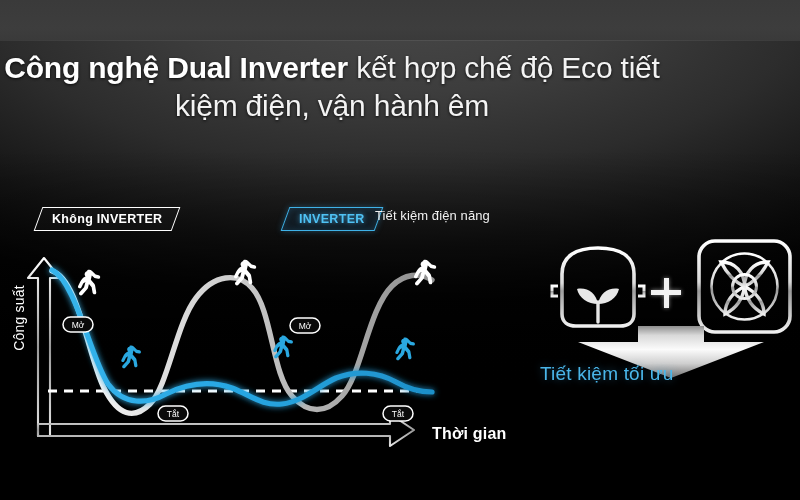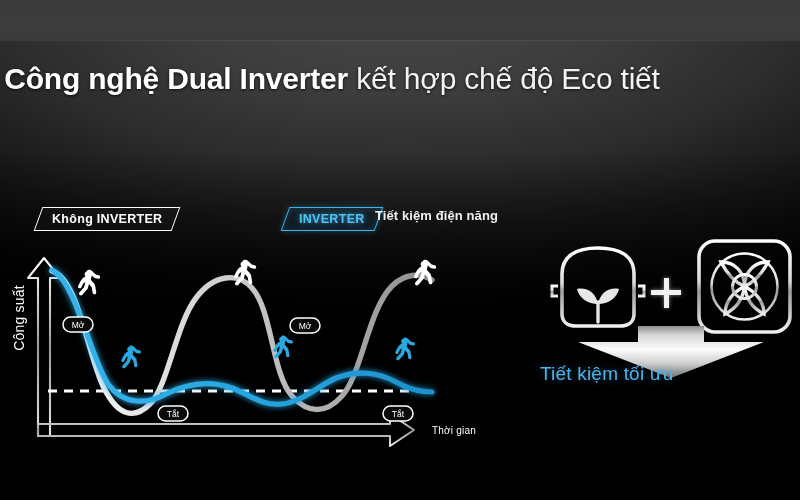--- a/index.html
+++ b/index.html
@@ -26,21 +26,21 @@
     position:absolute;left:0;top:40px;width:800px;height:1px;
     background:rgba(255,255,255,0.07);
   }
   .bg-vignette{
     position:absolute;inset:0;
     background:linear-gradient(180deg,rgba(0,0,0,0) 30%,rgba(0,0,0,0.55) 55%,rgba(0,0,0,0.95) 72%,#000 85%);
   }
 
   
   .headline{
-    position:absolute;left:0;top:60px;width:664px;
+    position:absolute;left:0;top:49px;width:664px;
     text-align:center;line-height:1.26;
     color:#f3f3f3;
     font-size:30px;font-weight:400;
     letter-spacing:-0.2px;
     text-shadow:0 1px 3px rgba(0,0,0,.8);
   }
   .headline .strong{font-weight:700;color:#ffffff;}
 
   
   .chart{
@@ -49,21 +49,21 @@
   .chart svg{position:absolute;left:0;top:0;}
 
   .ylabel{
     position:absolute;left:-26px;top:104px;width:90px;
     transform:rotate(-90deg);
     color:#ffffff;font-size:14px;font-weight:400;
     text-align:center;letter-spacing:.2px;
   }
   .xlabel{
     position:absolute;left:432px;top:219px;
-    color:#ffffff;font-size:10px;font-weight:400;letter-spacing:.2px;
+    color:#ffffff;font-size:16px;font-weight:700;letter-spacing:.2px;
   }
 
   
   .chip{
     position:absolute;height:22px;display:flex;align-items:center;
     padding:0 13px;
     font-size:12.5px;font-weight:700;letter-spacing:.3px;
     transform:skewX(-20deg);
   }
   .chip span{transform:skewX(20deg);display:block;white-space:nowrap;}
@@ -74,21 +74,21 @@
   }
   .chip-blue{
     left:285px;top:207px;
     border:1.4px solid #3fb2e8;color:#4fc2f4;
     background:rgba(20,60,90,0.25);
     box-shadow:0 0 6px rgba(60,170,230,.35), inset 0 0 6px rgba(60,170,230,.2);
   }
   .chip-blue span{text-shadow:0 0 5px rgba(70,180,240,.8);}
   .legend-note{
     position:absolute;left:375px;top:208px;
-    color:#f0f0f0;font-size:13px;font-weight:700;letter-spacing:.1px;
+    color:#f0f0f0;font-size:13px;font-weight:400;letter-spacing:.1px;
     white-space:nowrap;
   }
 
   
   .icons{position:absolute;left:540px;top:230px;width:260px;height:250px;}
   .plus{
     position:absolute;left:111px;top:48px;
     width:30px;height:30px;
   }
   .plus:before,.plus:after{
@@ -112,20 +112,21 @@
 
 <div class="stage">
 
   <div class="bg-grad"></div>
   <div class="bg-topband"></div>
   <div class="bg-hairline"></div>
   <div class="bg-vignette"></div>
 
   <div class="headline">
     <span class="strong">Công nghệ Dual Inverter</span><span> kết hợp chế độ Eco tiết</span><br>
+    <span>kiệm điện, vận hành êm</span>
   </div>
 
   <div class="chip chip-white">
     <span>Không INVERTER</span>
   </div>
   <div class="chip chip-blue">
     <span>INVERTER</span>
   </div>
   <div class="legend-note">Tiết kiệm điện năng</div>
 

